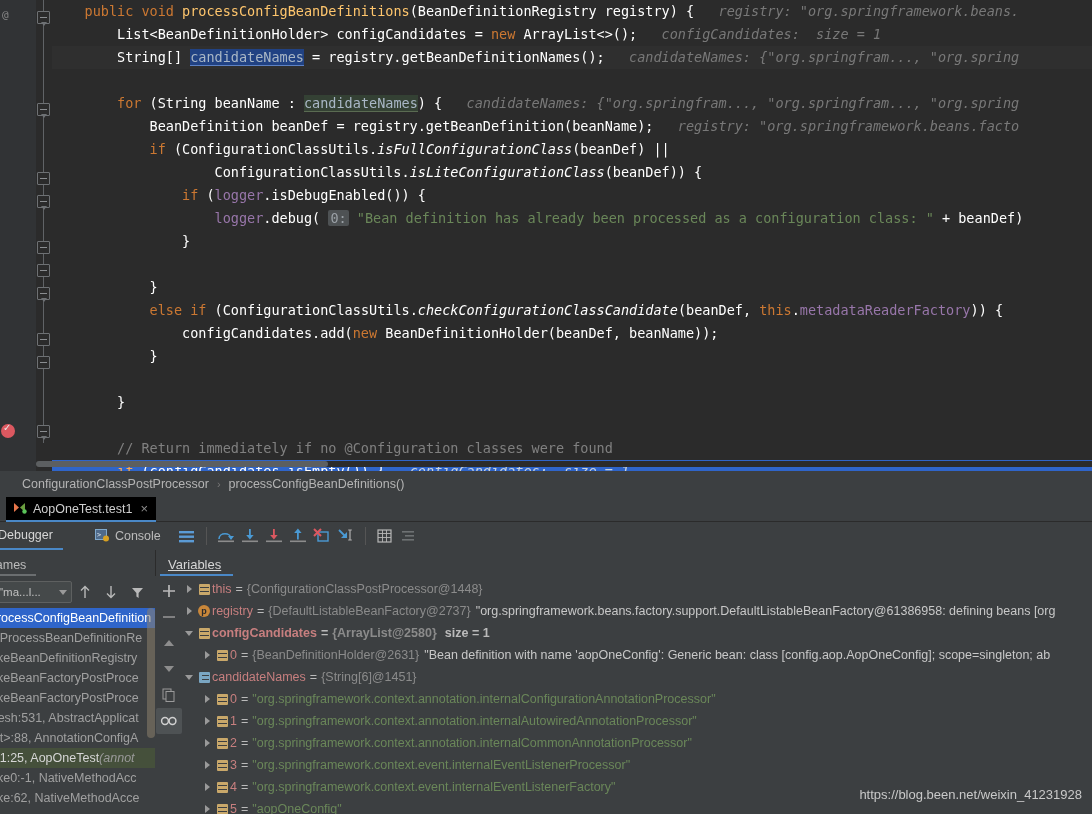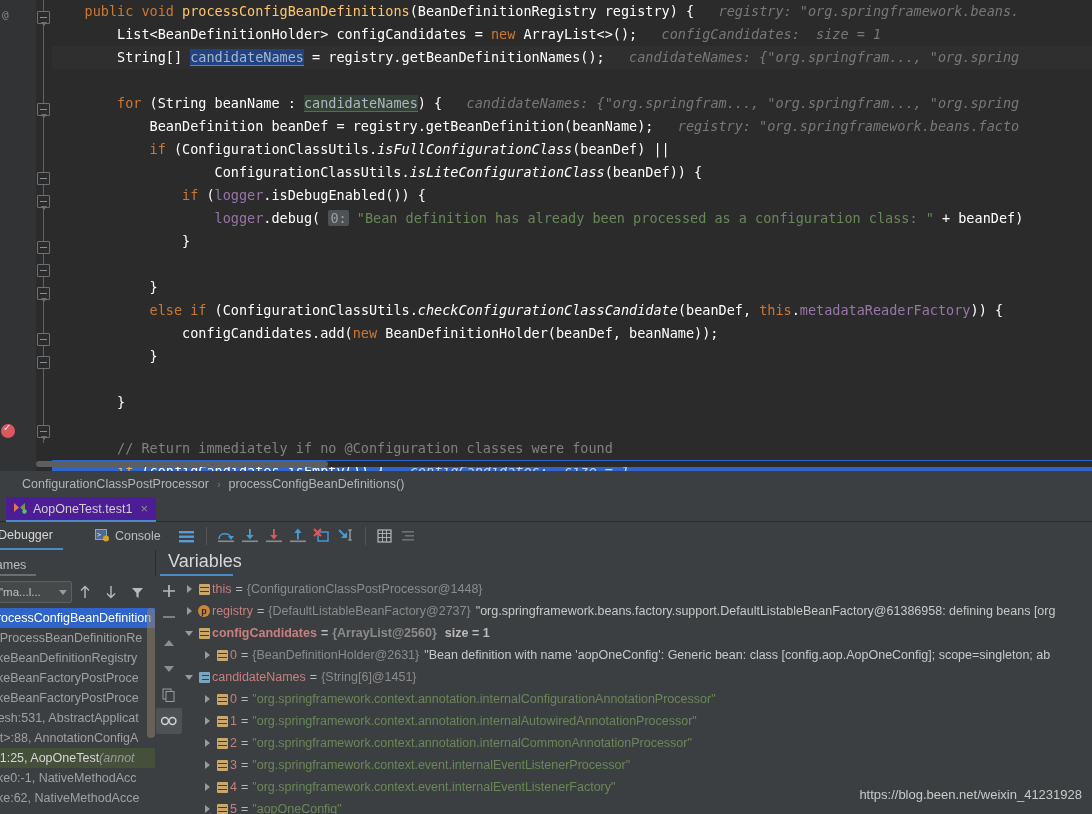--- a/index.html
+++ b/index.html
@@ -104,21 +104,21 @@
   
   #runtab-bar{
     position:absolute; left:0; top:497px; width:1092px; height:25px;
     background:#3c3f41; border-bottom:1px solid #2b2b2b;
   }
   #runtab{
     position:absolute; left:6px; top:0px; height:25px;
     display:flex; align-items:center;
     padding:0 8px 0 8px;
     border-bottom:2px solid #4a88c7;
-    background:#4c1d95;
+    background:#000000;
   }
   #runtab .ico{ margin-right:6px; }
   #runtab .lbl{ font-size:12.5px; color:#cfcfcf; }
   #runtab .x{ margin-left:8px; color:#8c8c8c; font-size:13px; }
 
   
   #dbgbar{
     position:absolute; left:0; top:522px; width:1092px; height:28px;
     background:#3c3f41;
     display:flex; align-items:center;
@@ -143,21 +143,21 @@
     display:flex; align-items:flex-end; padding-left:0px;
   }
   #frames-hdr .lbl{ font-size:12.5px; color:#bbb; padding-bottom:4px; }
   #frames-underline{
     position:absolute; left:0; top:24px; width:36px; height:2px; background:#6b6e70;
   }
   #vars-hdr{
     position:absolute; left:160px; top:0; width:100px; height:26px;
     display:flex; align-items:flex-end;
   }
-  #vars-hdr .lbl{ font-size:18px; color:#d6d6d6; padding-left:8px; padding-bottom:4px; }
+  #vars-hdr .lbl{ font-size:13px; color:#d6d6d6; padding-left:8px; padding-bottom:4px;text-decoration:underline; }
   #vars-underline{
     position:absolute; left:160px; top:24px; width:73px; height:2px; background:#4a88c7;
   }
   #hdr-sep{
     position:absolute; left:155px; top:0; width:1px; height:26px; background:#2b2b2b;
   }
 
   
   #frames-tools{
     position:absolute; left:0; top:28px; width:155px; height:28px;
@@ -522,21 +522,21 @@
       </div>
       <div class="vrow" style="padding-left: 0px; font-weight: bold;">
         <span class="twisty">
           <span class="arrow-d"></span>
         </span>
         <span class="vicon">
           <span class="ic-field"></span>
         </span>
         <span class="vname">configCandidates</span>
         <span class="veq">=</span>
-        <span class="vtype">{ArrayList@2560}</span>
+        <span class="vtype">{ArrayList@2580}</span>
         <span class="vsize">size = 1</span>
       </div>
       <div class="vrow" style="padding-left: 18px;">
         <span class="twisty">
           <span class="arrow-r"></span>
         </span>
         <span class="vicon">
           <span class="ic-field"></span>
         </span>
         <span class="vname">0</span>

